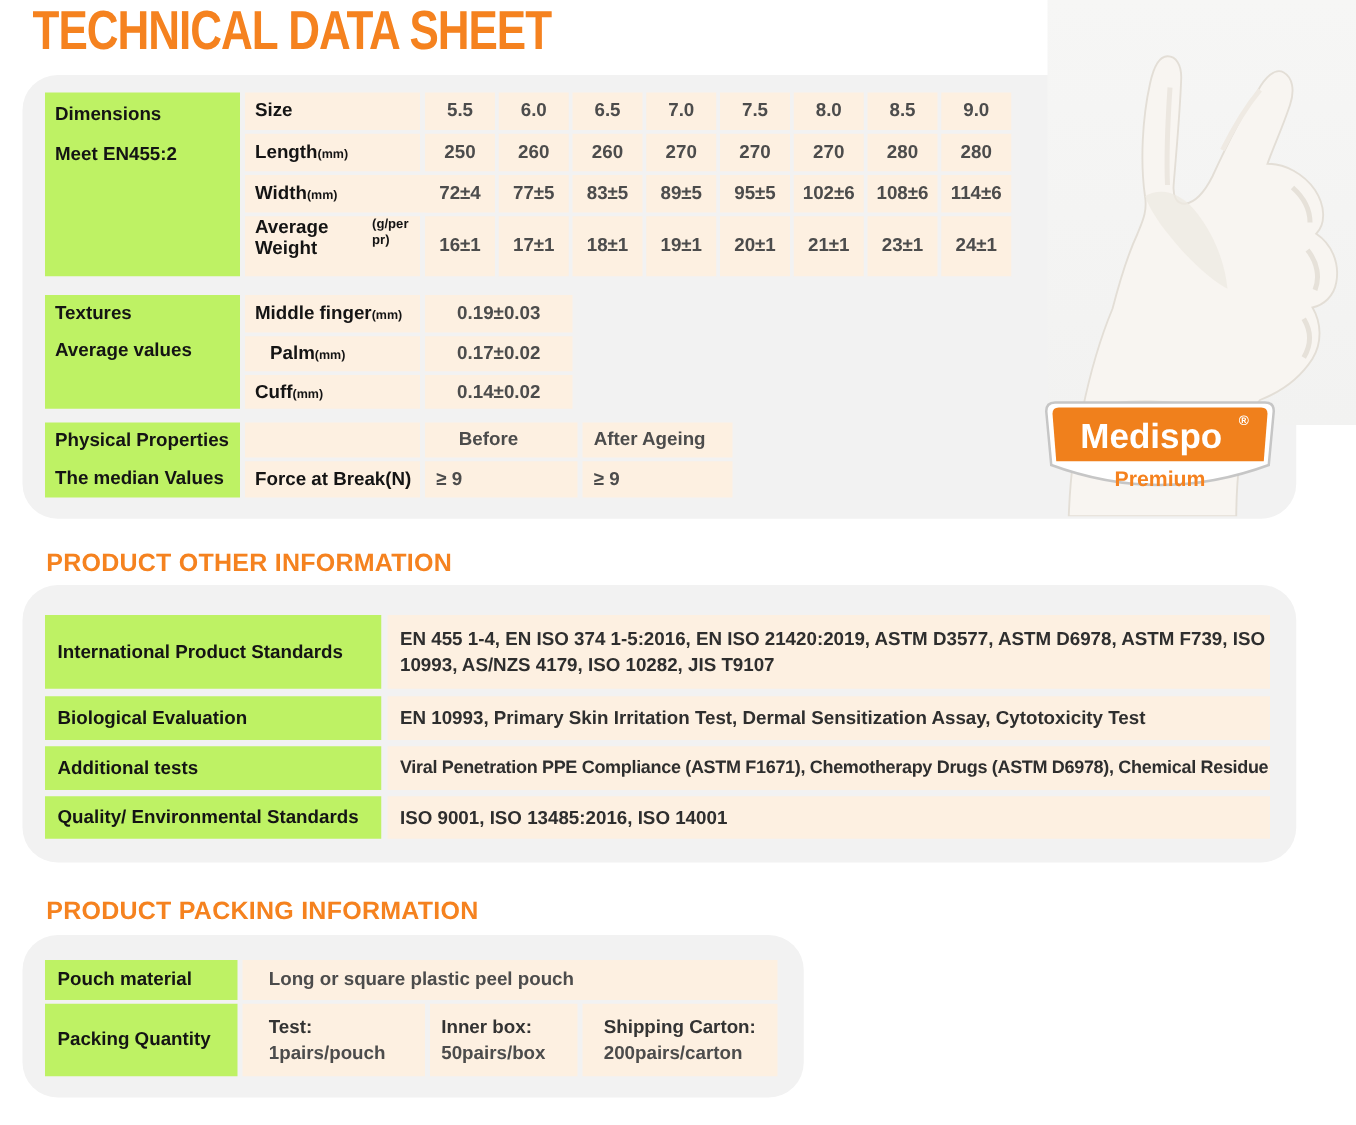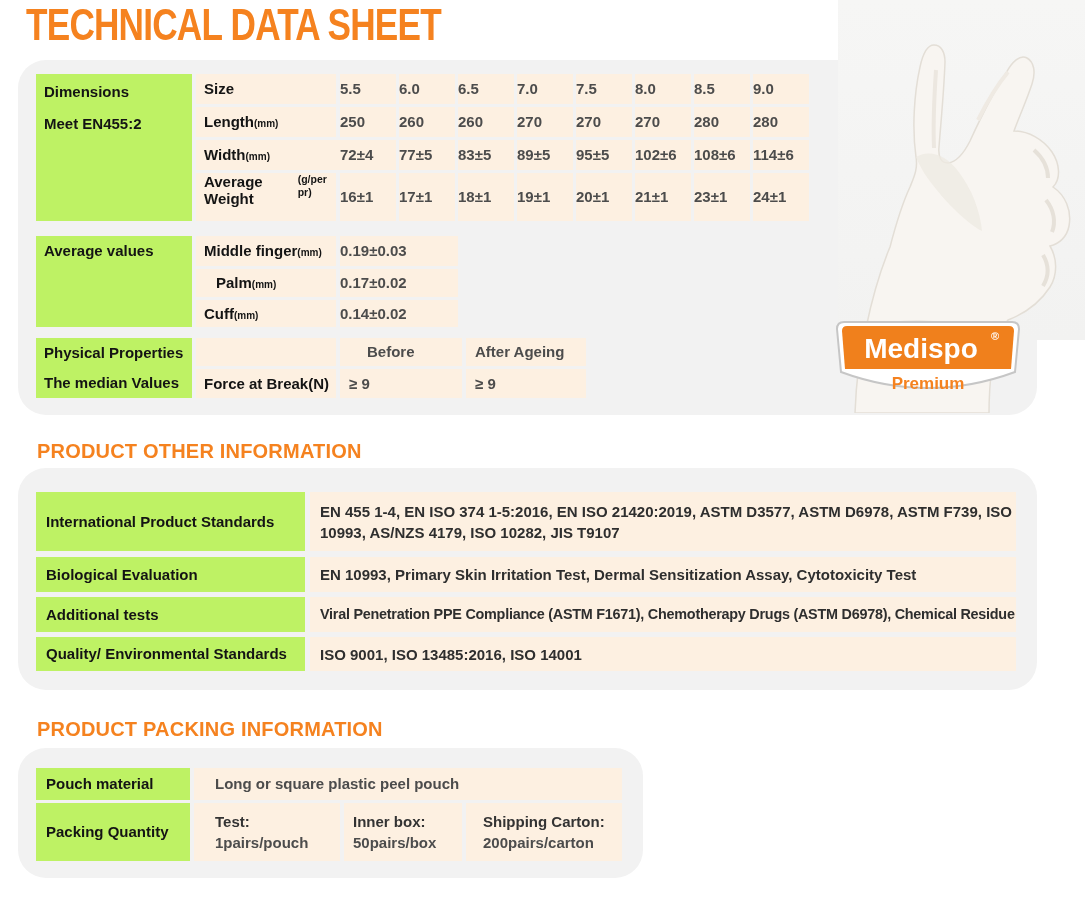--- a/index.html
+++ b/index.html
@@ -14,21 +14,21 @@
     transform:scaleX(.80);transform-origin:left top;letter-spacing:-1px;white-space:nowrap;
   }
   .h2{
     font-size:20px;font-weight:bold;color:#f5821f;letter-spacing:.2px;white-space:nowrap;
   }
   .cell{position:absolute;box-sizing:border-box;font-weight:bold;font-size:15px}
   .peach{background:#bef264}
   .cream{background:#fdf0e1}
   .blk{color:#141414}
   .gry{color:#4c4c4c}
-  .ctr{}
+  .ctr{text-align:center}
   .hl{height:32px;line-height:32px;white-space:nowrap}
   .hl30{height:30px;line-height:30px;white-space:nowrap}
   .hdrcell{display:flex;flex-direction:column;justify-content:flex-start;padding:2px 0 0 8px}
   .sfx{font-size:10px;font-weight:bold}
   .twolines{display:flex;flex-direction:row;justify-content:flex-start;padding-left:8px}
   .twolines .l1{font-size:15px;line-height:17px}
   .twolines .l2{font-size:10.5px;line-height:13px}
   .info-val{display:flex;align-items:center;padding-left:10px;color:#2e2e2e}
   .info-val .txt{line-height:21px}
   .cond{font-size:14.4px;letter-spacing:-.25px}
@@ -112,20 +112,21 @@
 <div class="cell cream gry ctr" style="left:340px;top:173px;width:56px;height:48px;line-height:48px">16±1</div>
 <div class="cell cream gry ctr" style="left:399px;top:173px;width:56px;height:48px;line-height:48px">17±1</div>
 <div class="cell cream gry ctr" style="left:458px;top:173px;width:56px;height:48px;line-height:48px">18±1</div>
 <div class="cell cream gry ctr" style="left:517px;top:173px;width:56px;height:48px;line-height:48px">19±1</div>
 <div class="cell cream gry ctr" style="left:576px;top:173px;width:56px;height:48px;line-height:48px">20±1</div>
 <div class="cell cream gry ctr" style="left:635px;top:173px;width:56px;height:48px;line-height:48px">21±1</div>
 <div class="cell cream gry ctr" style="left:694px;top:173px;width:56px;height:48px;line-height:48px">23±1</div>
 <div class="cell cream gry ctr" style="left:753px;top:173px;width:56px;height:48px;line-height:48px">24±1</div>
 
 <div class="cell peach blk hdrcell" style="left:36px;top:236px;width:156px;height:91px;padding-top:0">
+  <div class="hl30"><span>Textures</span><span class="sfx"></span></div>
   <div class="hl30"><span>Average values</span><span class="sfx"></span></div>
 </div>
 <div class="cell cream blk" style="left:196px;top:236px;width:140px;height:30px;line-height:30px;padding-left:8px"><span>Middle finger</span><span class="sfx">(mm)</span></div>
 <div class="cell cream blk" style="left:196px;top:269px;width:140px;height:28px;line-height:28px;padding-left:20px"><span>Palm</span><span class="sfx">(mm)</span></div>
 <div class="cell cream blk" style="left:196px;top:300px;width:140px;height:27px;line-height:27px;padding-left:8px"><span>Cuff</span><span class="sfx">(mm)</span></div>
 <div class="cell cream gry ctr" style="left:340px;top:236px;width:118px;height:30px;line-height:30px">0.19±0.03</div>
 <div class="cell cream gry ctr" style="left:340px;top:269px;width:118px;height:28px;line-height:28px">0.17±0.02</div>
 <div class="cell cream gry ctr" style="left:340px;top:300px;width:118px;height:27px;line-height:27px">0.14±0.02</div>
 
 <div class="cell peach blk hdrcell" style="left:36px;top:338px;width:156px;height:60px;padding-top:0">

